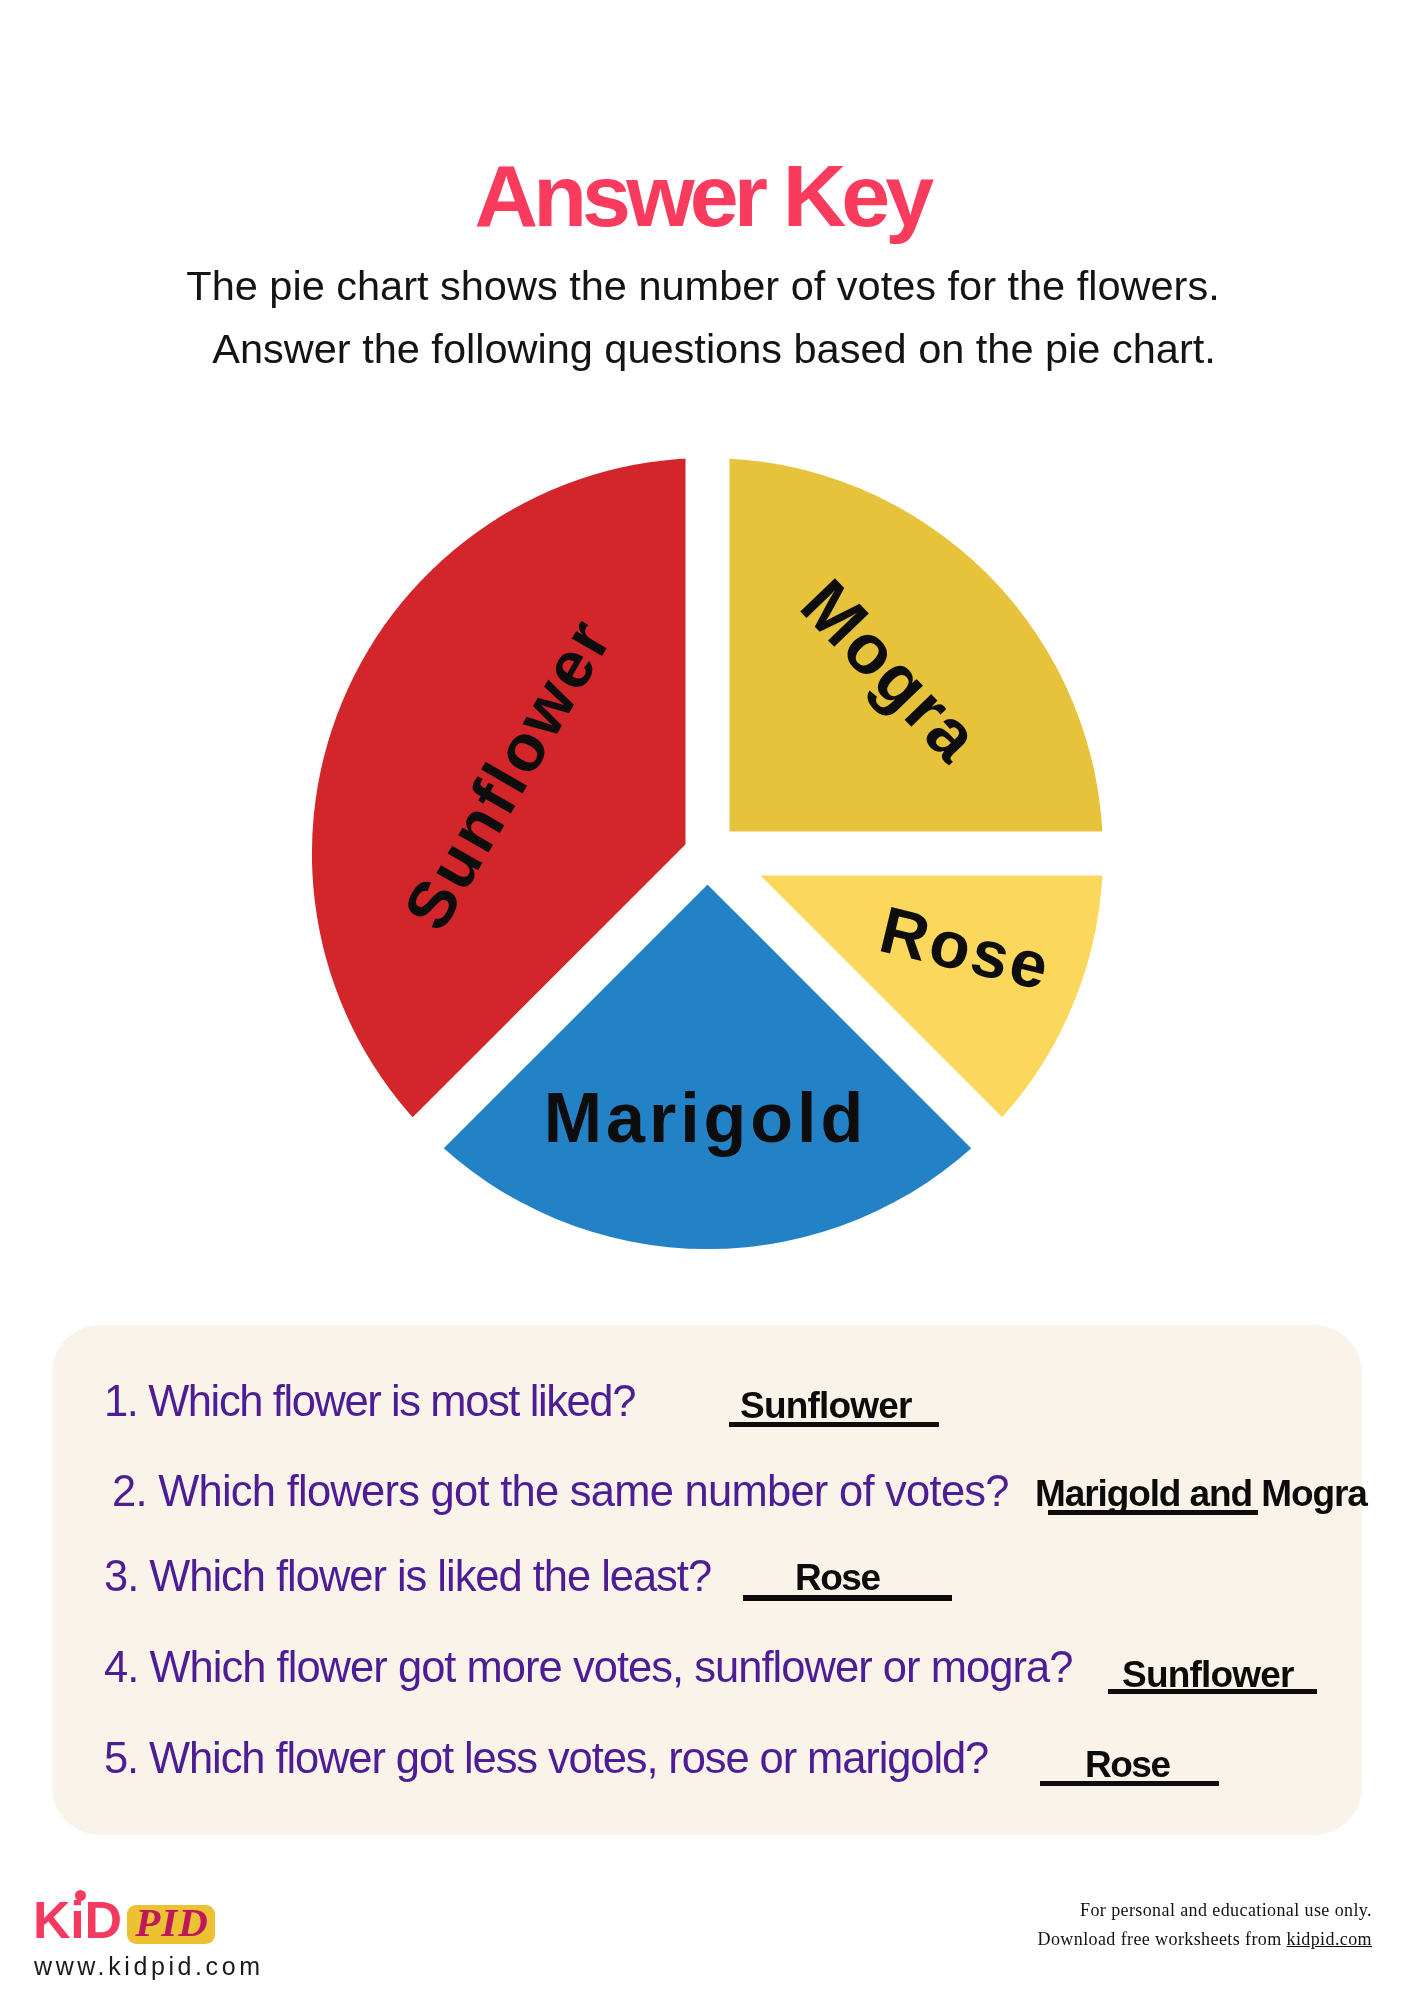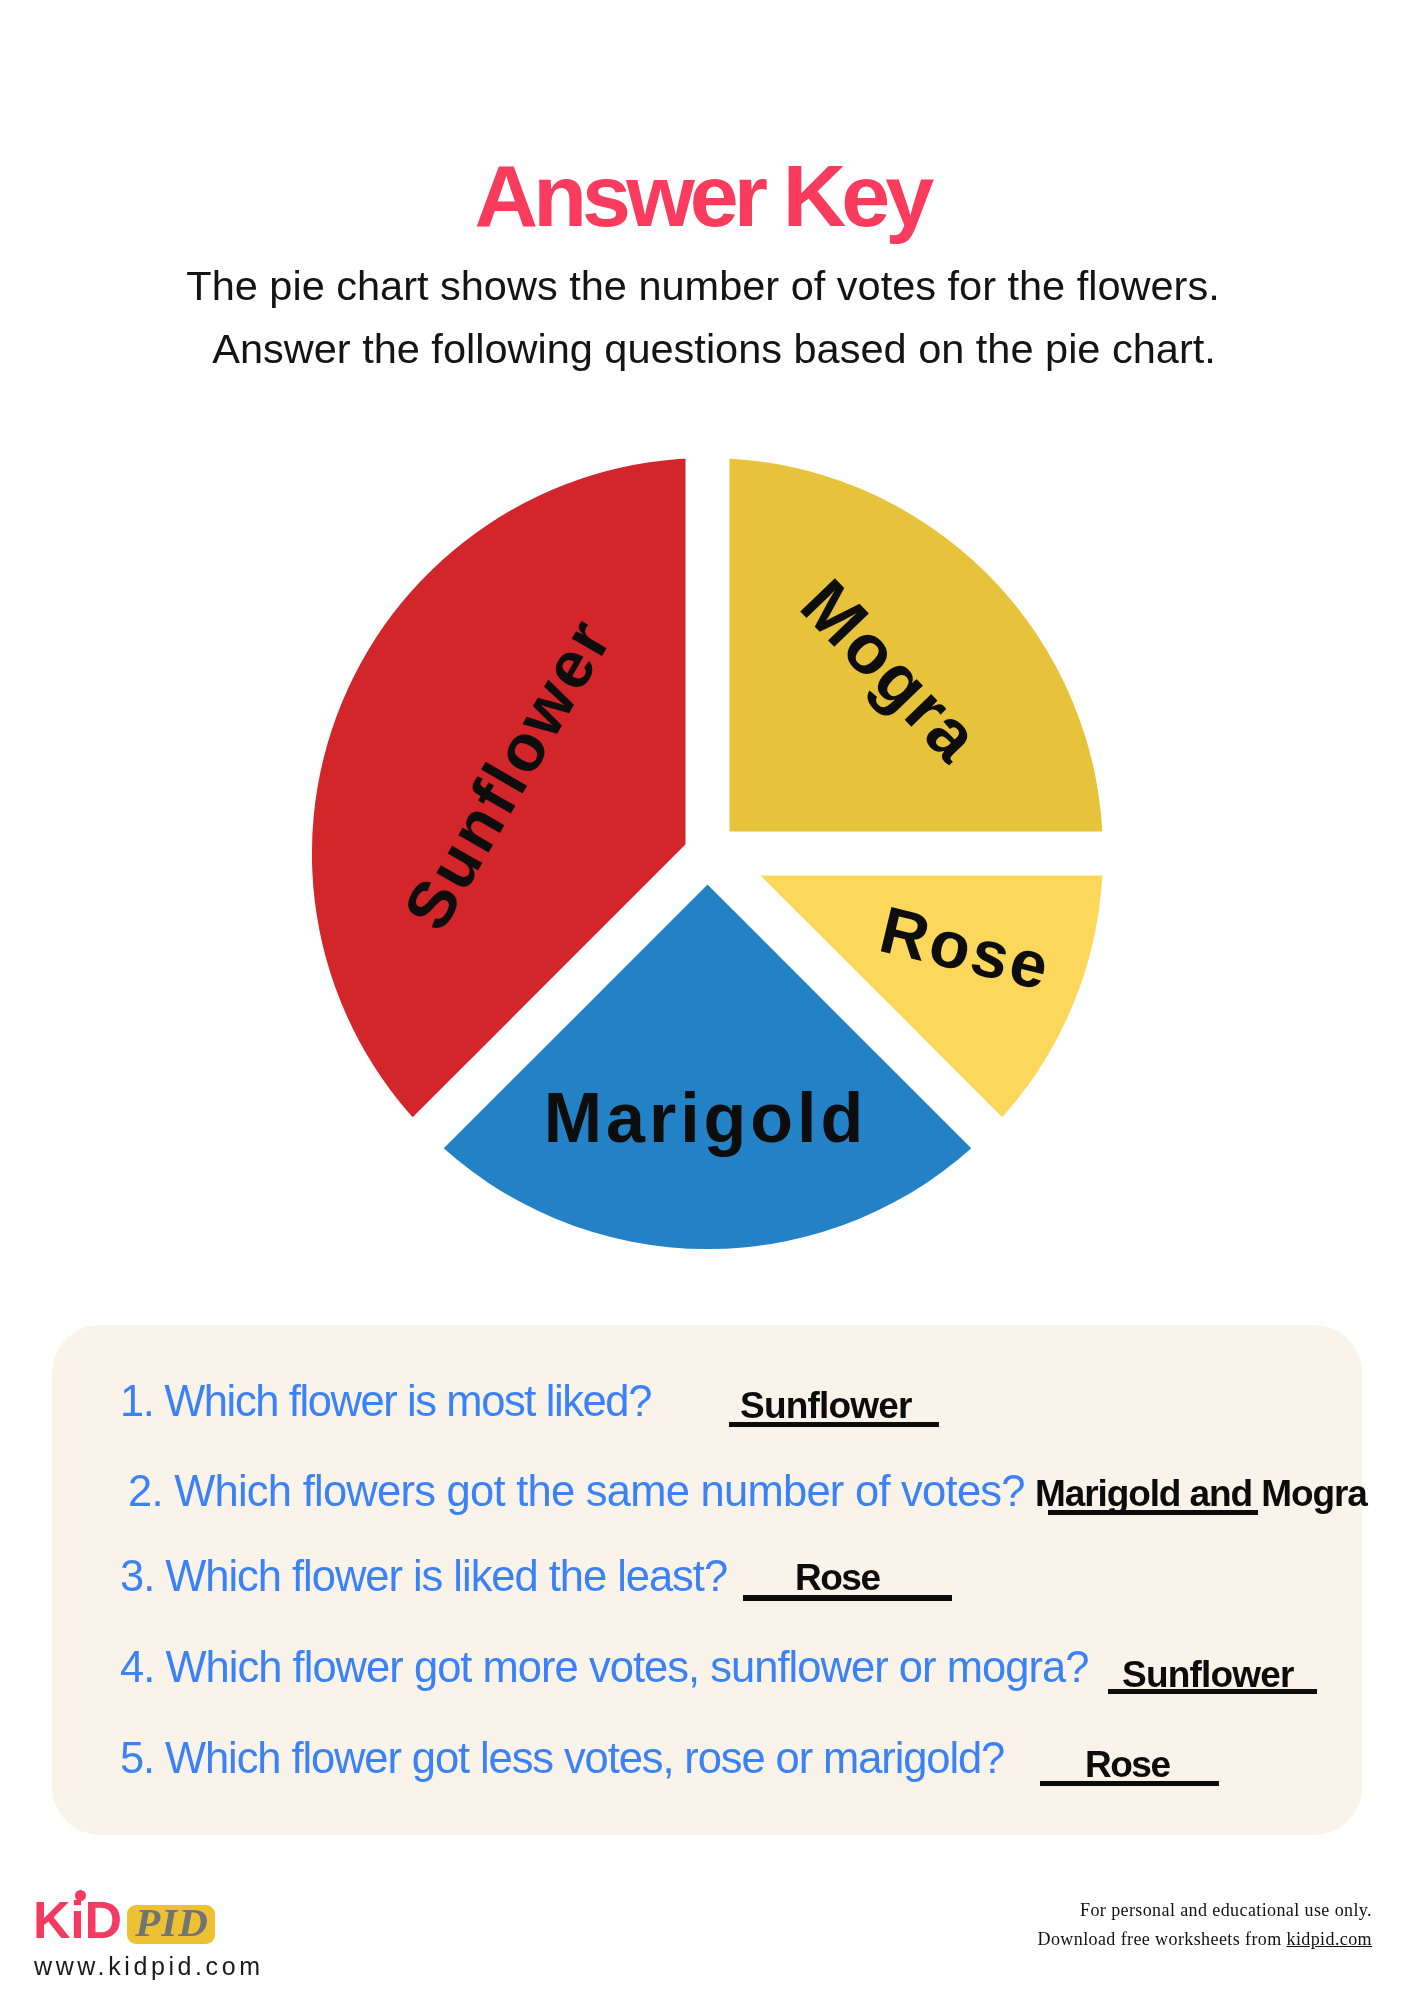--- a/index.html
+++ b/index.html
@@ -4,26 +4,26 @@
 <style>
   html,body{margin:0;padding:0;}
   body{width:1414px;height:2000px;background:#ffffff;position:relative;overflow:hidden;
        font-family:"Liberation Sans", sans-serif;}
   .abs{position:absolute;}
   div{line-height:1;}
   #title{left:-5px;top:152px;width:1414px;text-align:center;color:#f93b5d;
          font-size:88px;font-weight:bold;letter-spacing:-4.9px;}
   .desc{left:7px;width:1414px;text-align:center;color:#141414;font-size:41.5px;}
   #panel{left:52px;top:1325px;width:1310px;height:510px;background:#faf3ea;border-radius:48px;}
-  .q{color:#3b82f6;font-size:43.5px;white-space:nowrap;margin-left:16px;}
+  .q{color:#4c1d95;font-size:43.5px;white-space:nowrap;}
   .ans{color:#0c0c0c;font-size:37px;font-weight:bold;white-space:nowrap;}
   .ul{background:#0c0c0c;height:5.5px;}
   #kid{left:33px;top:1894.4px;color:#f43a60;font-size:52px;font-weight:bold;letter-spacing:-0.3px;}
   #pidbox{left:127px;top:1904.8px;width:88px;height:39px;background:#ecc233;border-radius:9px;}
-  #pidtxt{left:132px;top:1903px;width:80px;text-align:center;color:#737373;font-size:41px;
+  #pidtxt{left:132px;top:1903px;width:80px;text-align:center;color:#be185d;font-size:41px;
           font-weight:bold;font-style:italic;font-family:"Liberation Serif",serif;
           letter-spacing:1px;line-height:39px;}
   #www{left:34px;top:1954px;color:#1a1a1a;font-size:25px;letter-spacing:3.6px;}
   .foot{color:#111;font-size:18px;letter-spacing:0.4px;white-space:nowrap;
         font-family:"Liberation Serif",serif;}
 </style>
 </head>
 <body>
   <div class="abs" id="title">Answer Key</div>
   <div class="abs desc" style="top:265px;left:-4px;">The pie chart shows the number of votes for the flowers.</div>

